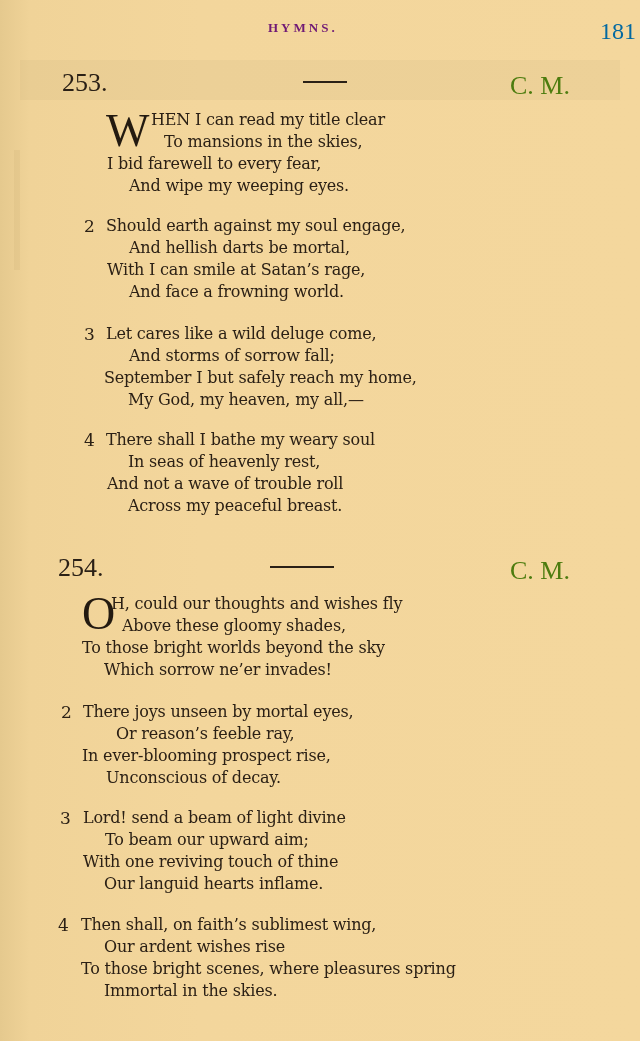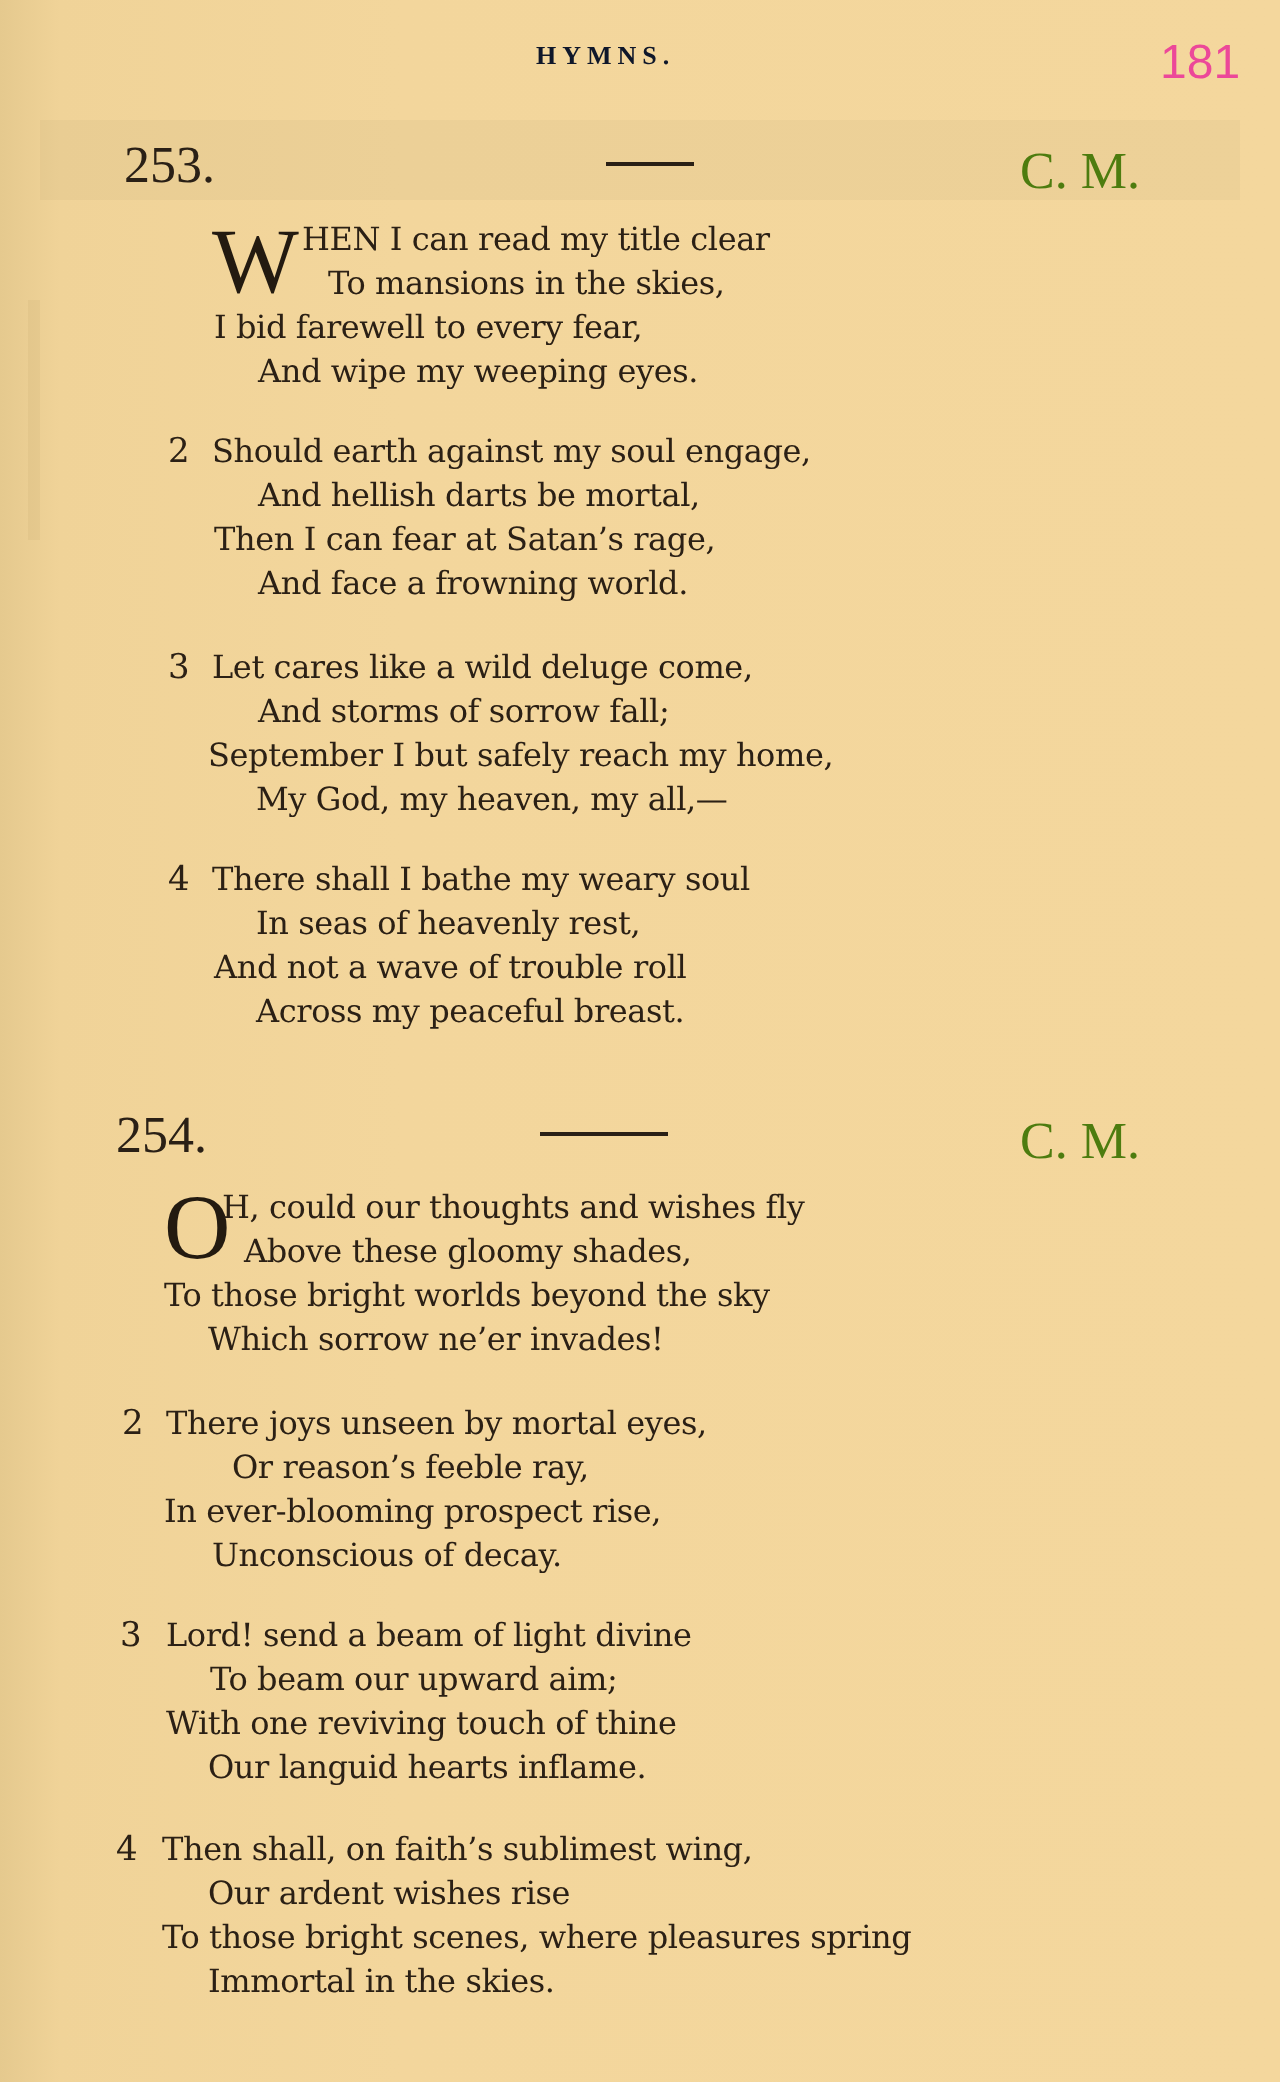--- a/index.html
+++ b/index.html
@@ -11,26 +11,26 @@
       position: relative;
       overflow: hidden;
       font-family: "DejaVu Serif", "Liberation Serif", serif;
       color: #2a1f14;
     }
     .page { position: absolute; inset: 0; }
     .running-head {
       position: absolute; top: 20px; left: 268px;
       font-family: "Liberation Serif", serif;
       font-weight: bold; font-size: 13px; letter-spacing: 3px;
-      color: #0f172a;
+      color: #701a75;
     }
     .page-number {
-      position: absolute; top: 18px; left: 580px;
-      font-family: Liberation Sans, sans-serif;
-      font-size: 24px; color: #ec4899;
+      position: absolute; top: 18px; left: 600px;
+      font-family: Liberation Serif, serif;
+      font-size: 24px; color: #0369a1;
     }
     .hymn-header { position: absolute; left: 0; width: 640px; height: 30px; padding-left: 30px; }
     .hymn-number {
       position: absolute; left: 62px; top: 0;
       font-family: "Liberation Serif", serif; font-size: 26px; color: #2a2016;
     }
     .hymn-rule { position: absolute; top: 13px; height: 2px; background: #2a2016; }
     .hymn-meter {
       position: absolute; left: 510px; top: 3px;
       font-family: "Liberation Serif", serif; font-size: 26px; color: #4d7c0f;
@@ -75,21 +75,21 @@
     <span class="line" style="left:151px;top:0;">HEN I can read my title clear</span>
     <span class="line" style="left:164px;top:22px;">To mansions in the skies,</span>
     <span class="line" style="left:107px;top:44px;">I bid farewell to every fear,</span>
     <span class="line" style="left:129px;top:66px;">And wipe my weeping eyes.</span>
   </div>
 
   <div class="stanza" style="top:215px;">
     <span class="verse-num" style="left:84px;top:0;">2</span>
     <span class="line" style="left:106px;top:0;">Should earth against my soul engage,</span>
     <span class="line" style="left:129px;top:22px;">And hellish darts be mortal,</span>
-    <span class="line" style="left:107px;top:44px;">Then I can fear at Satan’s rage,</span>
+    <span class="line" style="left:107px;top:44px;">With I can smile at Satan’s rage,</span>
     <span class="line" style="left:129px;top:66px;">And face a frowning world.</span>
   </div>
 
   <div class="stanza" style="top:323px;">
     <span class="verse-num" style="left:84px;top:0;">3</span>
     <span class="line" style="left:106px;top:0;">Let cares like a wild deluge come,</span>
     <span class="line" style="left:129px;top:22px;">And storms of sorrow fall;</span>
     <span class="line" style="left:104px;top:44px;">September I but safely reach my home,</span>
     <span class="line" style="left:128px;top:66px;">My God, my heaven, my all,—</span>
   </div>

